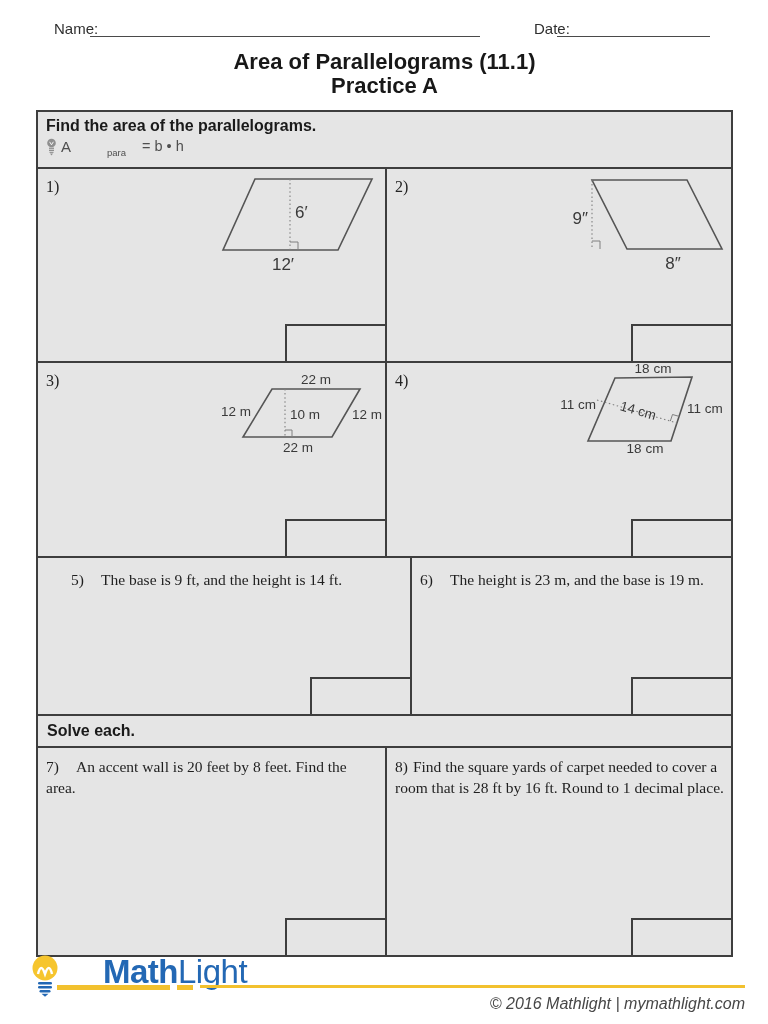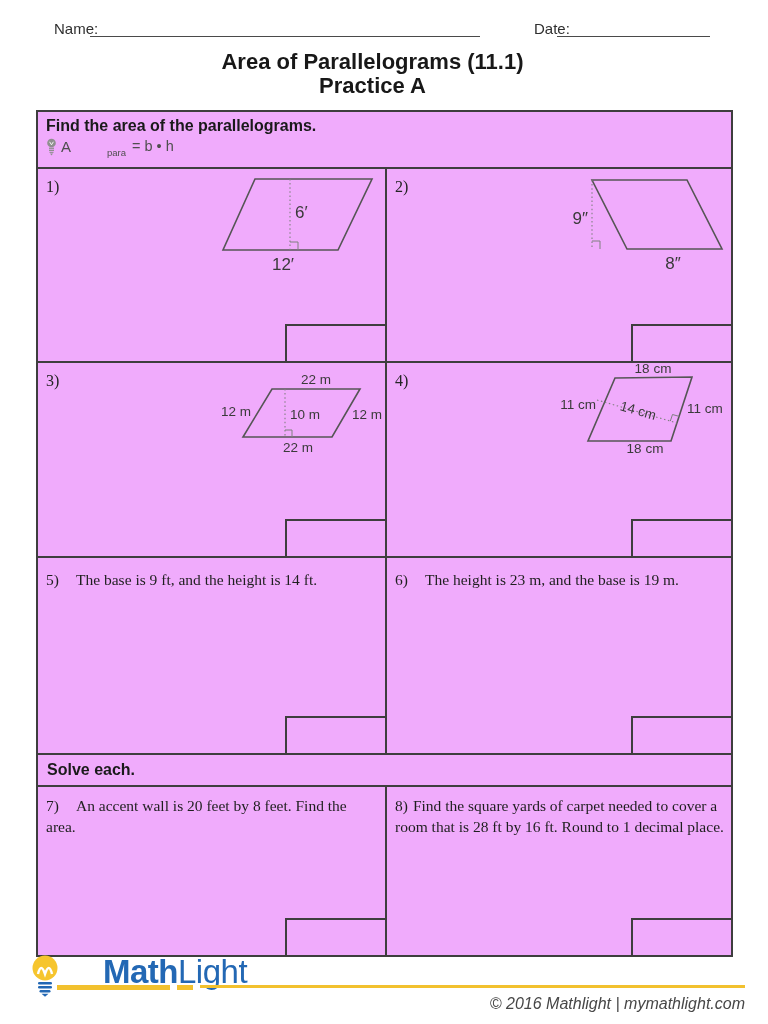--- a/index.html
+++ b/index.html
@@ -16,42 +16,42 @@
 
   
   .hdr-label{position:absolute;top:20px;font-size:15px;color:#2f2f2f;margin-left:14px;}
   .name-label{left:40px;}
   .date-label{left:520px;}
   .fill-line{position:absolute;top:36px;border-bottom:1.5px solid #4a4a4a;height:1px;}
   .name-line{left:90px;width:390px;}
   .date-line{left:557px;width:153px;}
 
   
-  .title{position:absolute;left:24px;top:50px;width:697px;text-align:center;
+  .title{position:absolute;left:36px;top:50px;width:697px;text-align:center;
          font-size:22px;line-height:24px;font-weight:bold;color:#181818;}
 
   
   .ws-table{position:absolute;left:36px;top:110px;width:697px;height:847px;
-            border:2px solid var(--border-dark);display:flex;flex-direction:column;background:#f0abfc;}
+            border:2px solid var(--border-dark);display:flex;flex-direction:column;background:#e5e5e5;}
   .row{display:flex;border-bottom:2px solid var(--border-dark);}
   .row-header{height:57px;flex-direction:column;padding:5px 8px;display:flex;}
   .row-a{height:194px;}
   .row-b{height:195px;}
-  .row-c{height:197px;}
+  .row-c{height:158px;padding-left:25px;}
   .row-solve{height:32px;padding:6px 9px;display:block;}
   .row-d{flex:1;border-bottom:none;}
   .cell{position:relative;}
   .cell-left{width:349px;border-right:2px solid var(--border-dark);}
   .cell-right{flex:1;}
 
   .section-heading{font-size:16px;font-weight:bold;color:#1a1a1a;}
   .formula-row{display:flex;align-items:flex-start;margin-top:3px;color:#4f4f4f;}
   .formula-row .sym{font-size:15px;margin-left:4px;}
   .formula-row .sub{font-size:9.5px;margin-top:9px;padding-left:36px;}
-  .formula-row .rest{font-size:14.5px;margin-left:6px;}
+  .formula-row .rest{font-size:14.5px;margin-left:16px;}
 
   .pnum-corner{position:absolute;top:9px;left:8px;font-family:"Liberation Serif","DejaVu Serif",serif;font-size:16px;color:#242424;}
 
   .answer-box{position:absolute;right:0;bottom:0;width:100px;height:37px;
               border-top:2px solid var(--border-dark);border-left:2px solid var(--border-dark);background:transparent;}
 
   .fig{position:absolute;left:0;top:0;}
   .fig text{fill:#3a3a3a;font-family:"Liberation Sans","DejaVu Sans",sans-serif;}
   .fig .shape{fill:none;stroke:var(--fig-stroke);stroke-width:1.6;stroke-linejoin:miter;}
   .fig .hline{stroke:var(--fig-faint);stroke-width:1.1;stroke-dasharray:1.5,2.6;fill:none;}

